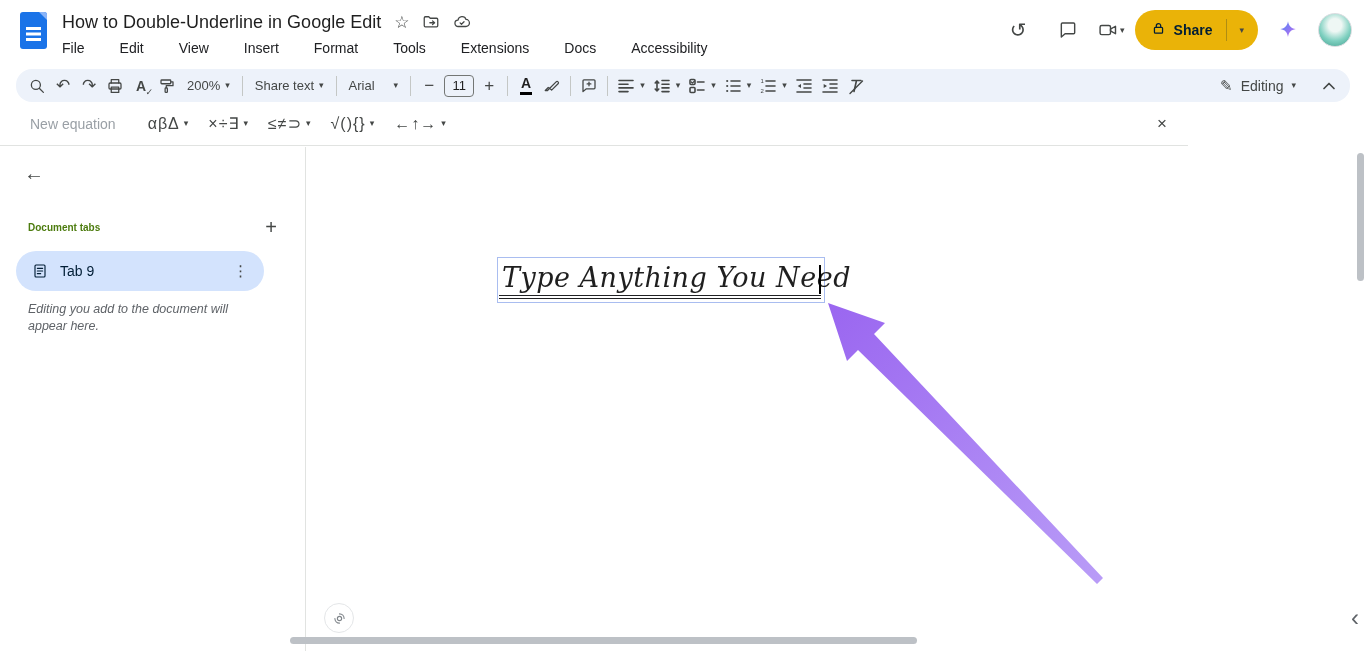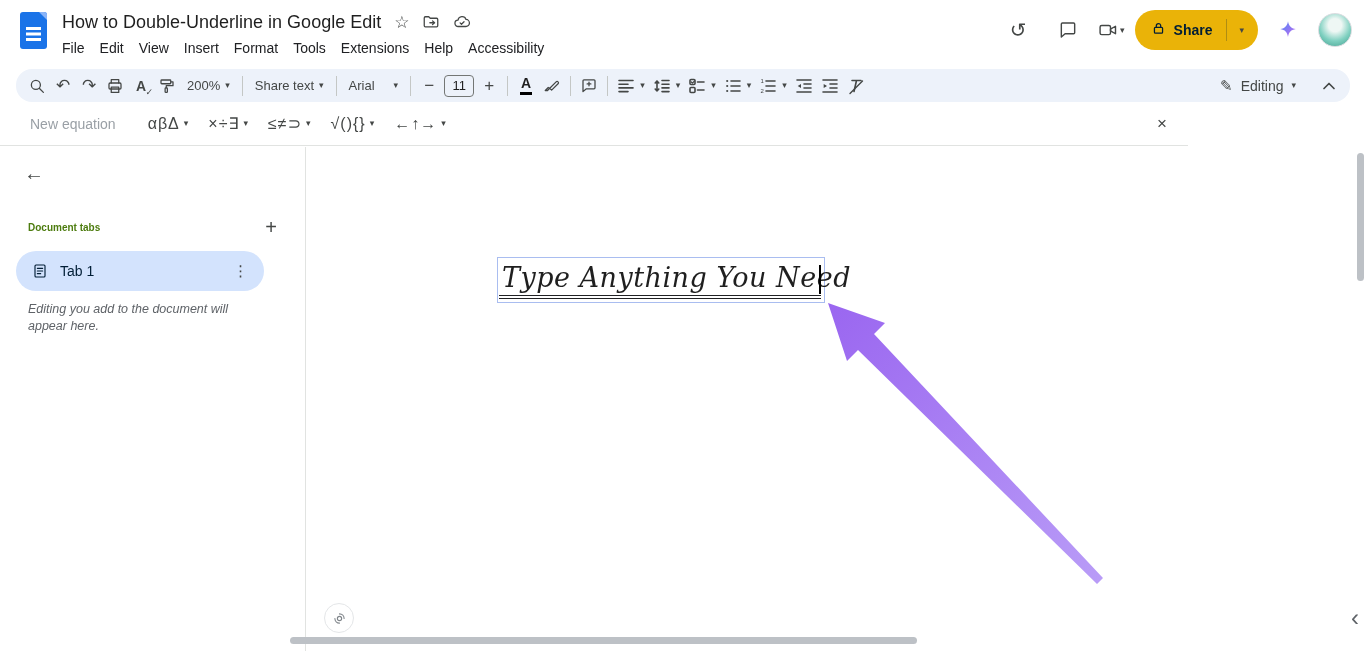--- a/index.html
+++ b/index.html
@@ -12,21 +12,21 @@
     border-radius:3px; }
   .logo .fold { position:absolute; right:0; top:0; width:0; height:0;
     border-left:8px solid transparent; border-top:8px solid #8ab4f8; border-radius:0 3px 0 0; }
   .logo .bars { position:absolute; left:6px; top:15px; width:15px; height:2.5px; background:#fff;
     box-shadow:0 5.5px 0 #fff, 0 11px 0 #fff; }
   .title-block { position:absolute; left:62px; top:10px; }
   .title-row { display:flex; align-items:center; gap:13px; height:24px; }
   .doc-title { font-size:18px; color:#1f1f1f; white-space:nowrap; }
   .t-ic { color:#444746; display:flex; align-items:center; }
   .star-glyph { font-size:17px; color:#444746; line-height:1; }
-  .menubar { display:flex; gap:15px; margin-top:5px; font-size:14px; color:#202124; }
+  .menubar { display:flex; gap:35px; margin-top:5px; font-size:14px; color:#202124; }
   .menubar span { cursor:default; padding:1px 0; }
   .top-actions { position:absolute; right:14px; top:10px; height:40px; display:flex;
     align-items:center; gap:10px; }
   .roundbtn { width:40px; height:40px; border-radius:50%; display:flex; align-items:center;
     justify-content:center; color:#444746; }
   .glyph20 { font-size:20px; line-height:1; color:#444746; }
   .cam-group { display:flex; align-items:center; gap:2px; }
   .caret { font-size:9px; color:#444746; line-height:1; }
   .share-btn { height:40px; border-radius:20px; background:#eab308; display:flex;
     align-items:center; padding:0 6px 0 16px; gap:8px; }
@@ -139,21 +139,21 @@
       </span>
     </div>
     <nav class="menubar">
       <span>File</span>
       <span>Edit</span>
       <span>View</span>
       <span>Insert</span>
       <span>Format</span>
       <span>Tools</span>
       <span>Extensions</span>
-      <span>Help</span>
+      <span>Docs</span>
       <span>Accessibility</span>
     </nav>
   </div>
 
   <div class="top-actions">
     <div class="roundbtn">
       <span class="glyph20">↺</span>
     </div>
     <div class="roundbtn">
       <span>
@@ -409,21 +409,21 @@
           <span>+</span>
         </span>
     </div>
     <div class="tab-pill">
       <span>
         <svg class="icn" viewBox="0 0 24 24" style="width:16px;height:16px;stroke:#001d35">
             <rect x="4.5" y="3" width="15" height="18" rx="1.5"></rect>
             <path d="M8 8h8M8 12h8M8 16h5"></path>
           </svg>
       </span>
-      <span class="lbl">Tab 1</span>
+      <span class="lbl">Tab 9</span>
       <span class="kebab">⋮</span>
     </div>
     <p class="hint">Editing you add to the document will appear here.</p>
   </aside>
 
   <main class="canvas">
     <div class="heading-box">
       <span class="heading-text">Type Anything You Need</span>
       <span class="cursor"></span>
     </div>

